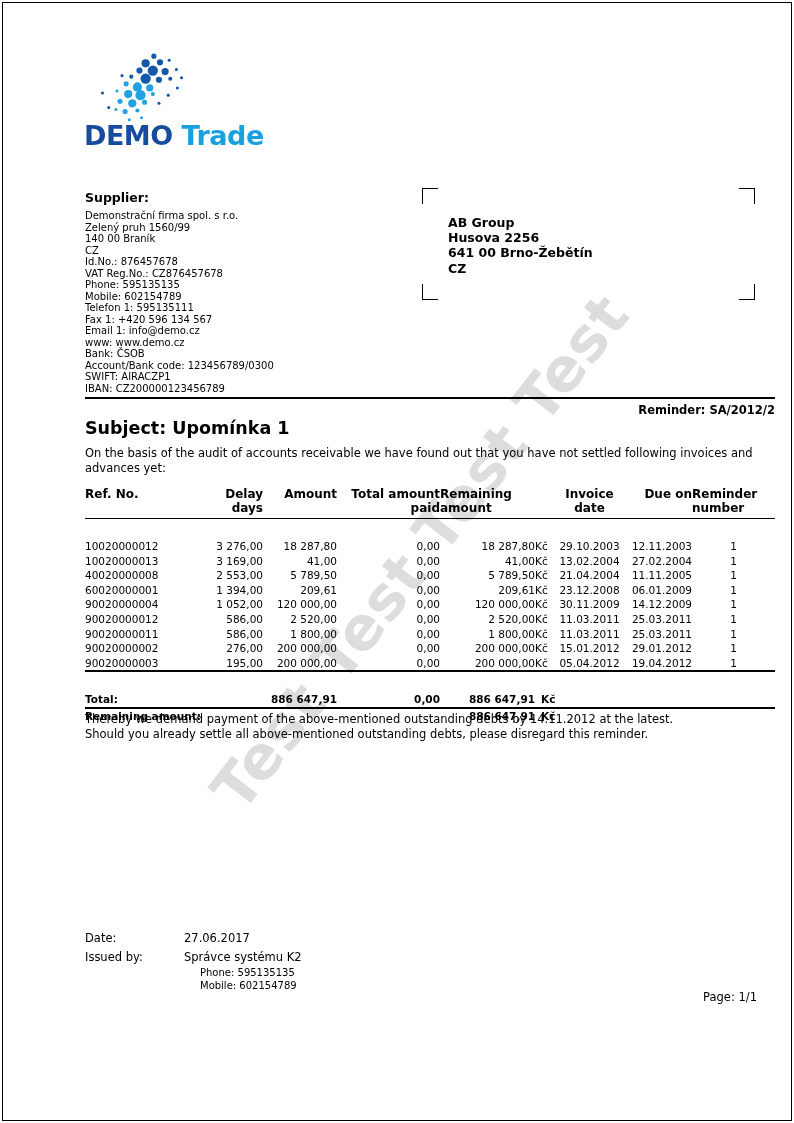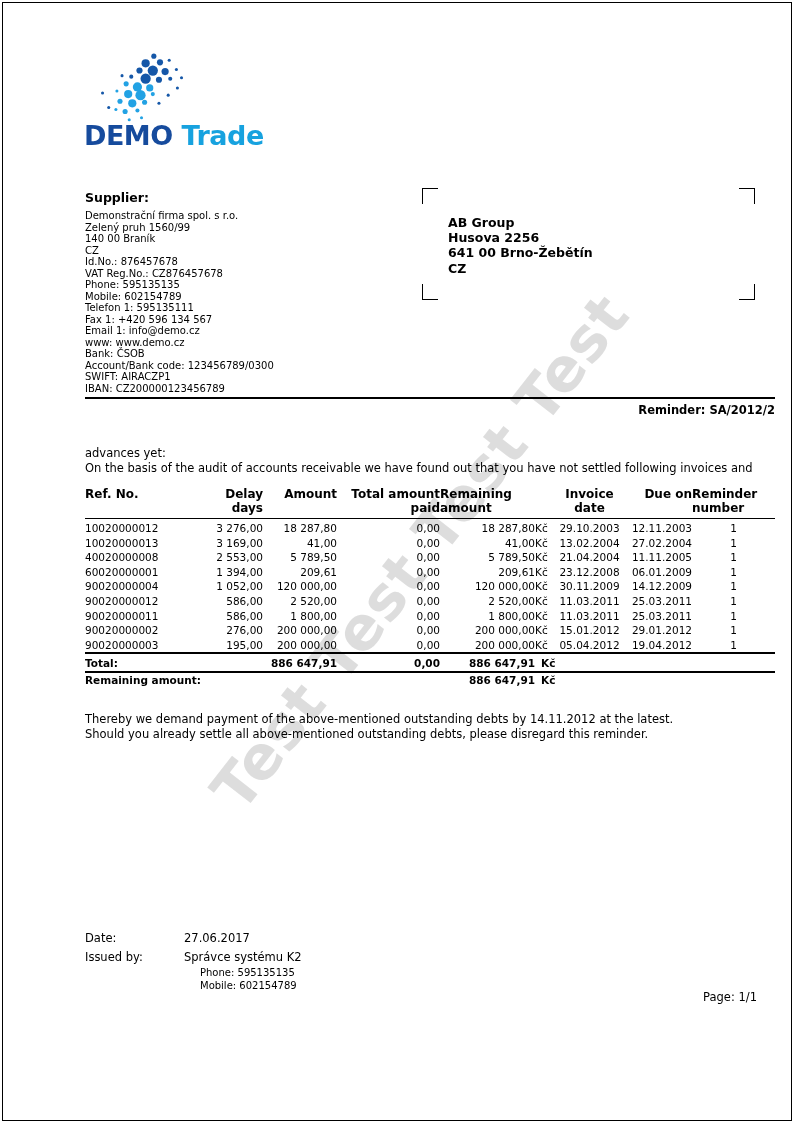--- a/index.html
+++ b/index.html
@@ -59,21 +59,21 @@
   .th-amount{text-align:right;}
   .th-paid{text-align:right;}
   .th-remaining{text-align:left;}
   .th-invoice{text-align:center;}
   .th-due{text-align:right;}
   .th-reminder{text-align:left;padding-left:5px;}
   .invoice-table tbody td{
     font-size:10.5px;height:14.6px;line-height:14.6px;
     padding:0;white-space:nowrap;overflow:visible;
   }
-  .invoice-table tbody tr:first-child td{padding-top:2px;}
+  .invoice-table tbody tr:first-child td{padding-top:20px;}
   td[data-name="cell-ref"]{text-align:left;}
   td[data-name="cell-delay"]{text-align:right;padding-right:13px;font-size:12.5px;}
   td[data-name="cell-amount"]{text-align:right;}
   td[data-name="cell-paid"]{text-align:right;}
   td[data-name="cell-remaining"]{text-align:right;}
   td[data-name="cell-currency"]{text-align:left;padding-left:4px;}
   td[data-name="cell-invoice-date"]{text-align:center;}
   td[data-name="cell-due-on"]{text-align:right;}
   td[data-name="cell-reminder"]{text-align:center;}
   .total-row td, .remaining-row td{
@@ -171,23 +171,24 @@
     </div>
     <div class="recipient-text" data-name="recipient-address" id="recipient-lines">
         <div class="recipient-line" data-name="recipient-line">AB Group</div>
         <div class="recipient-line" data-name="recipient-line">Husova 2256</div>
         <div class="recipient-line" data-name="recipient-line">641 00 Brno-Žebětín</div>
         <div class="recipient-line" data-name="recipient-line">CZ</div>
       </div>
 
     <div class="top-rule" data-name="header-divider"></div>
     <div class="reminder-ref" data-name="reminder-reference">Reminder: SA/2012/2</div>
+    <div class="subject" data-name="subject-title">Subject: Upomínka 1</div>
     <div class="intro" data-name="intro-paragraph">
+      <div data-name="intro-line-1">On the basis of the audit of accounts receivable we have found out that you have not settled following invoices and</div>
       <div data-name="intro-line-2">advances yet:</div>
-      <div data-name="intro-line-1">On the basis of the audit of accounts receivable we have found out that you have not settled following invoices and</div>
     </div>
 
     <table class="invoice-table" data-name="outstanding-invoices-table">
       <colgroup>
         <col style="width:112px">
           <col style="width:66px">
           <col style="width:74px">
         <col style="width:103px">
           <col style="width:95px">
           <col style="width:22px">

